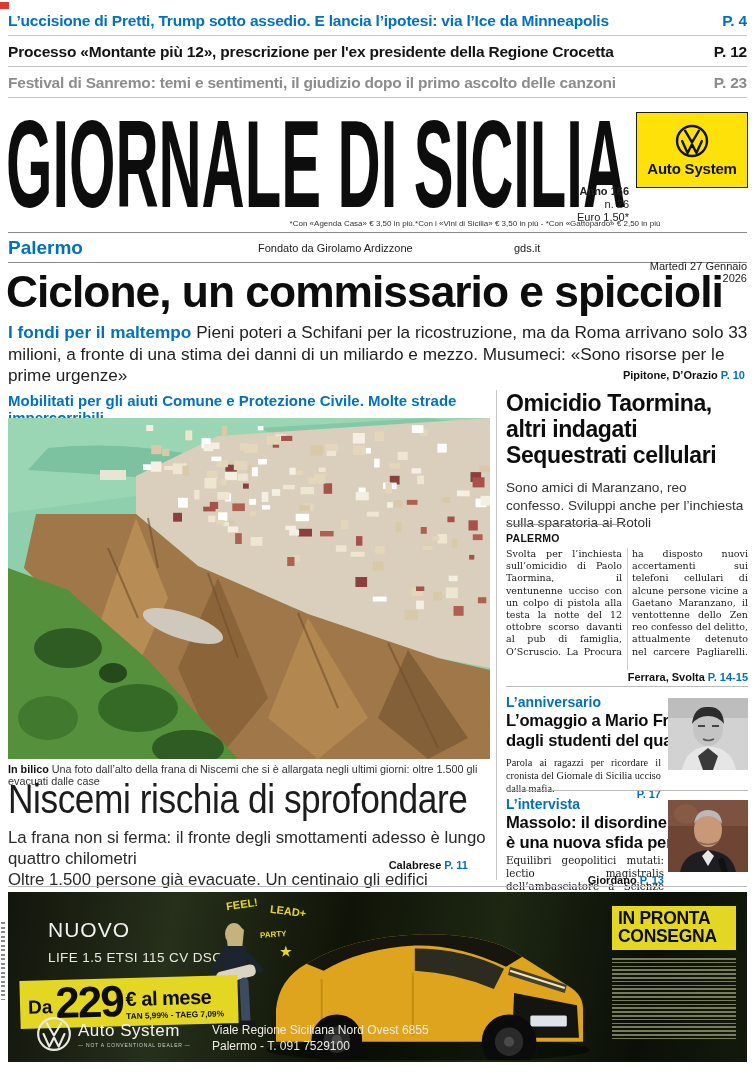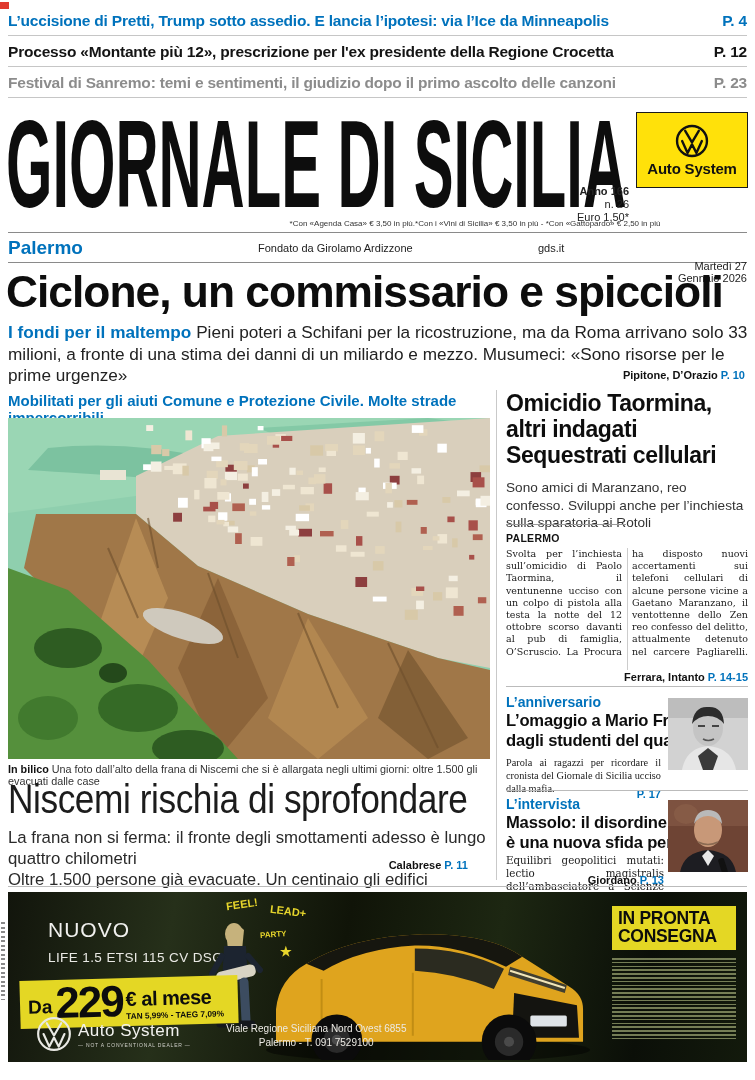--- a/index.html
+++ b/index.html
@@ -18,21 +18,21 @@
               display:flex; flex-direction:column; align-items:center; justify-content:center; gap:2px; }
   .vw-badge .brand { font-size:15px; font-weight:bold; color:#111; letter-spacing:-.2px; }
   .anno-block { right:126px; top:185px; text-align:right; font-size:11px; line-height:1.2; color:#222; }
   .anno-block .b { font-weight:bold; }
   .small-print { left:215px; top:219px; width:520px; text-align:center; font-size:8px; color:#333; }
 
   
   .dateline { left:8px; top:232px; width:739px; height:31px; border-top:1px solid #8a8a8a; border-bottom:1px solid #8a8a8a;
               display:flex; align-items:center; }
   .dateline .city { color:#0072bc; font-weight:bold; font-size:19px; width:250px; }
-  .dateline .founded { font-size:11px; color:#222; width:280px; }
+  .dateline .founded { font-size:11px; color:#222; width:256px; }
   .dateline .site { font-size:11px; color:#222; width:120px; }
   .dateline .date { font-size:11px; color:#222; flex:1; text-align:right;margin-top:48px; }
 
   
   .lead-headline { left:6px; top:266px; width:748px; font-size:45px; font-weight:bold; color:#0d0d0d;
                    letter-spacing:-1px; white-space:nowrap; transform:scaleX(.985); transform-origin:left; }
   .lead-deck { left:8px; top:322px; width:744px; font-size:17.2px; line-height:1.25; color:#222; }
   .lead-deck .kick { color:#0072bc; font-weight:bold; }
   .byline { font-size:11px; font-weight:bold; color:#111; }
   .byline .pg { color:#0072bc; }
@@ -85,21 +85,21 @@
   .band .suffix { font-size:20px; font-weight:bold; letter-spacing:-.5px; }
   .band .rates { font-size:8.3px; font-weight:bold; }
   .doodle { color:#e7d62c; font-weight:bold; font-size:11px; }
   .avail { left:604px; top:14px; width:124px; background:#e4d724; padding:4px 6px; color:#0c0c0c;
            font-weight:bold; font-size:17.5px; line-height:1.02; letter-spacing:-.3px; }
   .avail span { display:block; }
   .legal { left:604px; top:66px; width:124px; height:82px; opacity:.8;
            background:repeating-linear-gradient(to bottom, rgba(165,175,120,.85) 0 1.6px, rgba(0,0,0,0) 1.6px 3.8px); }
   .dealer-name { left:70px; top:129px; color:#f2f2ef; font-size:17px; letter-spacing:.5px; }
   .dealer-tag { left:70px; top:150px; color:#cfcfc8; font-size:5px; letter-spacing:.8px; }
-  .dealer-addr { left:218px; top:130px; color:#eceae4; font-size:10px; line-height:1.35;text-align:center; }
+  .dealer-addr { left:204px; top:130px; color:#eceae4; font-size:12px; line-height:1.35; }
   .dealer-addr span { display:block; }
   .edge-code { left:1px; top:922px; width:4px; height:78px;
                background:repeating-linear-gradient(to bottom,#8a8a8a 0 2px, transparent 2px 4.5px); }
 </style>
 </head>
 <body>
 
 <div class="abs redmark"></div>
 
 <div class="abs teaser" style="top:6px; color:#0072bc;">
@@ -330,21 +330,21 @@
 
 <div class="abs rcol crime-headline">
   <span>Omicidio Taormina,</span>
   <span>altri indagati</span>
   <span>Sequestrati cellulari</span>
 </div>
 <div class="abs rcol crime-deck">Sono amici di Maranzano, reo confesso. Sviluppi anche per l’inchiesta sulla sparatoria ai Rotoli</div>
 <div class="abs rcol palermo-lbl">PALERMO</div>
 <div class="abs rcol crime-body">Svolta per l’inchiesta sull’omicidio di Paolo Taormina, il ventunenne ucciso con un colpo di pistola alla testa la notte del 12 ottobre scorso davanti al pub di famiglia, O’Scruscio. La Procura ha disposto nuovi accertamenti sui telefoni cellulari di alcune persone vicine a Gaetano Maranzano, il ventottenne dello Zen reo confesso del delitto, attualmente detenuto nel carcere Pagliarelli. Il provvedimento ha dato il via libera ai carabinieri per il sequestro e l’analisi degli smartphone di altri amici di Maranzano che sono stati indagati. Intanto nel processo a carico di Francesco Lupo, accusato di avere sparato e ferito gravemente Antonino Fragali davanti al cimitero dei Rotoli il 22 dicembre 2024, il Gup ha disposto nuovi accertamenti sulla direzione dei colpi di pistola prima di arrivare al verdetto.</div>
 <div class="abs byline crime-byline rcol">
-  <span>Ferrara, Intanto</span>
+  <span>Ferrara, Svolta</span>
   <span class="pg">P. 14-15</span>
 </div>
 <div class="abs hrule" style="left:506px; top:686px; width:242px;"></div>
 
 <div class="abs rcol sec-kicker" style="top:694px;">L’anniversario</div>
 <div class="abs rcol sec-headline" style="top:711px;">
   <span>L’omaggio a Mario Francese</span>
   <span>dagli studenti del quartiere</span>
 </div>
 <div class="abs sec-body" style="left:506px; top:756px; width:155px;font-family:Liberation Serif, serif;">Parola ai ragazzi per ricordare il cronista del Giornale di Sicilia ucciso dalla mafia.</div>

